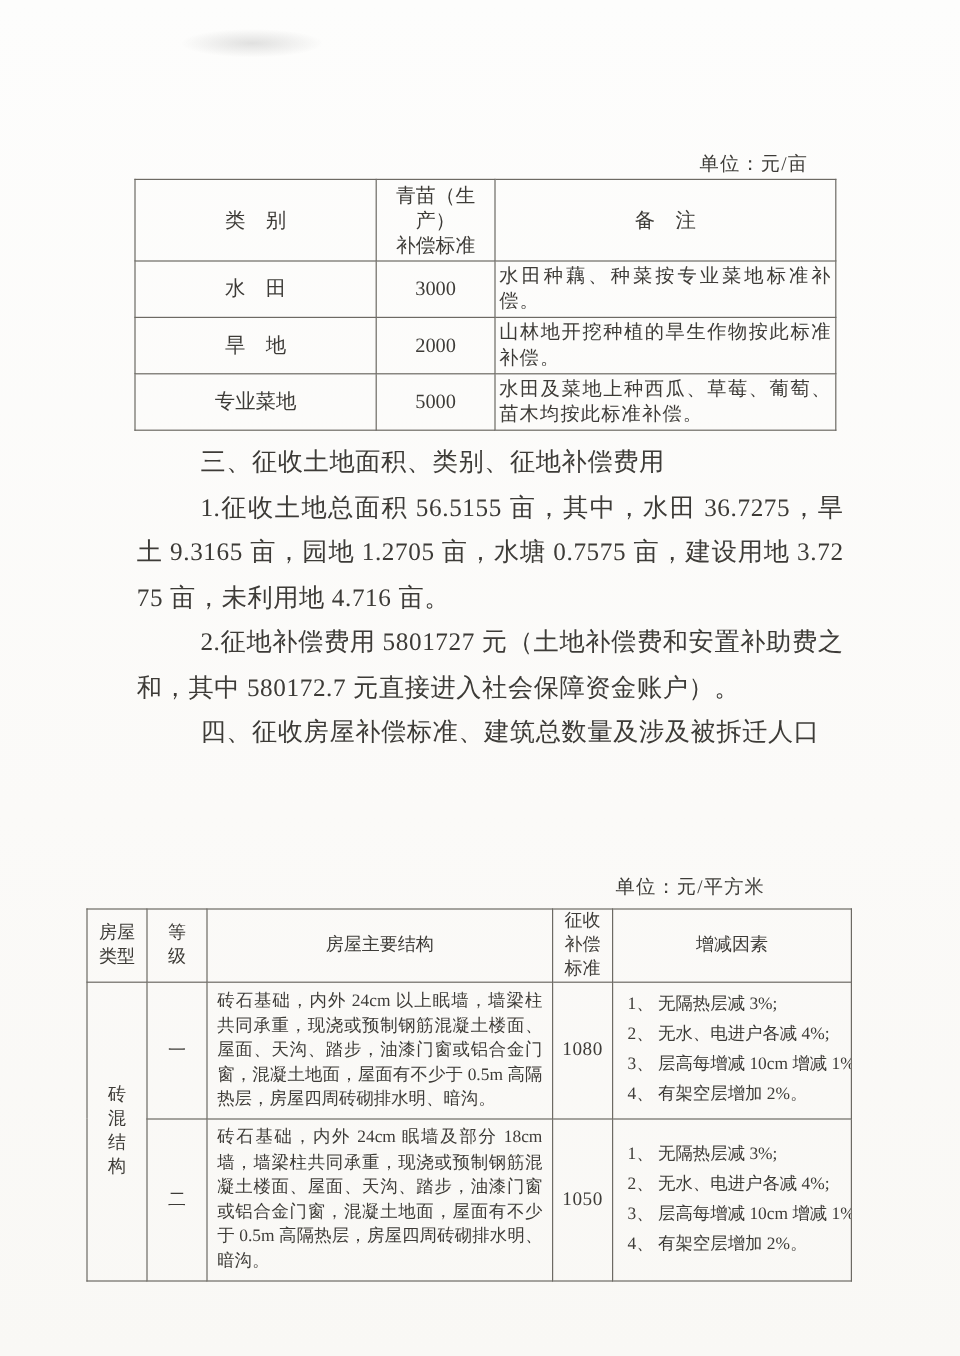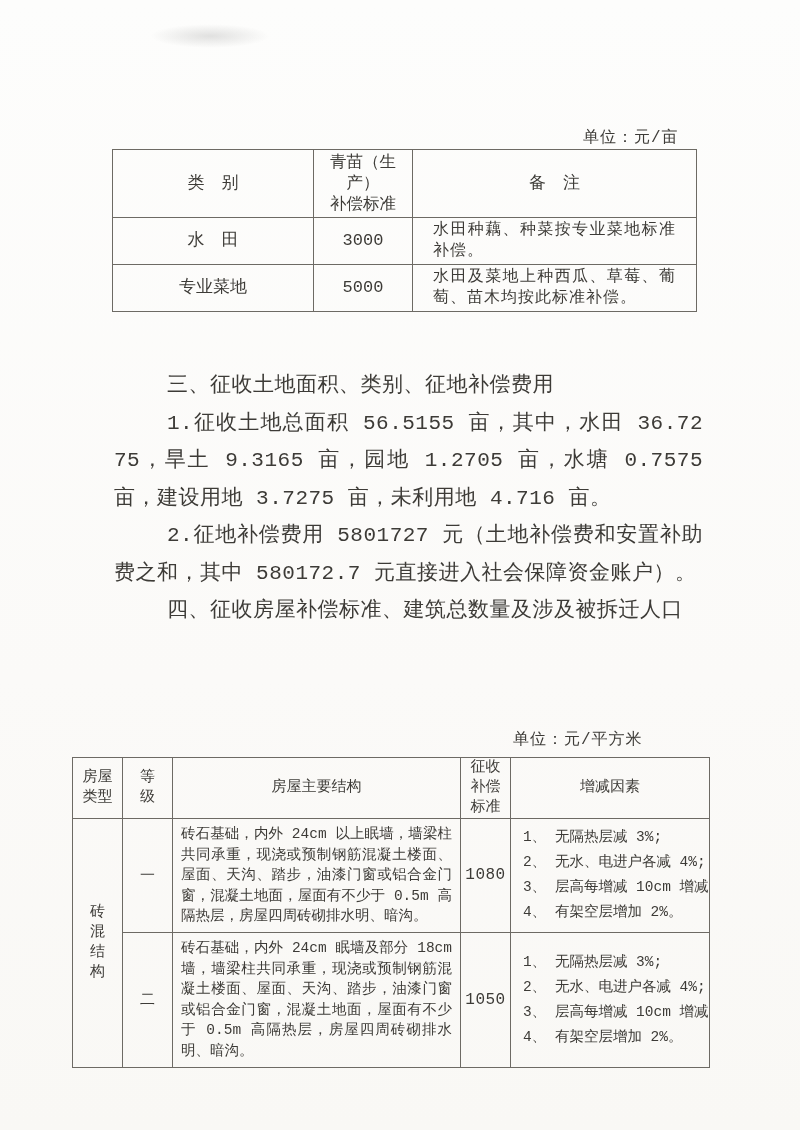--- a/index.html
+++ b/index.html
@@ -2,41 +2,41 @@
 <html><head>
 <meta charset="utf-8">
 <style>
   * { margin: 0; padding: 0; box-sizing: border-box; }
   html, body { background: #ffffff; }
   .page {
     position: relative;
     width: 800px;
     height: 1130px;
     background: linear-gradient(180deg, #fdfdfc 0%, #fbfaf8 60%, #f9f8f5 100%);
-    font-family: Liberation Mono, monospace;
+    font-family: Liberation Serif, serif;
     color: #3d3b37;
     overflow: hidden;
   }
   .smudge {
     position: absolute; left: 150px; top: 24px; width: 120px; height: 24px;
     background: radial-gradient(ellipse at center, rgba(110,110,110,0.20), rgba(110,110,110,0) 70%);
   }
   .unit-label { position: absolute; font-size: 16px; letter-spacing: 1px; }
   .unit-1 { top: 127px; left: 583px; }
   .unit-2 { top: 729px; left: 513px; }
 
   table { border-collapse: collapse; table-layout: fixed; }
   td { border: 1.5px solid #6d6a64; vertical-align: middle; overflow: hidden; }
   .c { text-align: center; }
   .preline { white-space: pre-line; margin-top: 11px; }
 
   
   .t1 { position: absolute; left: 112px; top: 149px; width: 585px; }
   .t1 td { font-size: 17px; padding: 2px 6px; line-height: 22px; }
-  .t1 .remark { font-size: 16px; text-align: left; padding: 2px 20px; line-height: 21px;
+  .t1 .remark { font-size: 16px; text-align: left; padding: 2px 3px; line-height: 21px;
                 text-align: justify; text-justify: inter-ideograph; word-break: break-all; letter-spacing: 1px;}
 
   
   .bodytext {
     position: absolute; left: 114px; top: 367px; width: 589px;
     font-size: 21px; line-height: 37.5px;
     text-align: justify; text-justify: inter-ideograph; word-break: break-all;
     letter-spacing: 0.5px;
   }
   .bodytext p { text-indent: 53px; }
@@ -78,20 +78,25 @@
         <tr style="height:43px">
       <td class="c">类　别</td>
       <td class="c preline" style="line-height:21px; font-size:16.5px">青苗（生产）
 补偿标准</td>
       <td class="c">备　注</td>
     </tr>
     <tr style="height:39px">
       <td class="c">水　田</td>
       <td class="c">3000</td>
       <td class="remark">水田种藕、种菜按专业菜地标准补偿。</td>
+    </tr>
+    <tr style="height:41px">
+      <td class="c">旱　地</td>
+      <td class="c">2000</td>
+      <td class="remark">山林地开挖种植的旱生作物按此标准补偿。</td>
     </tr>
     <tr style="height:47px">
       <td class="c">专业菜地</td>
       <td class="c">5000</td>
       <td class="remark">水田及菜地上种西瓜、草莓、葡萄、苗木均按此标准补偿。</td>
     </tr>
   </tbody>
     </table>
 
   <div class="bodytext">

